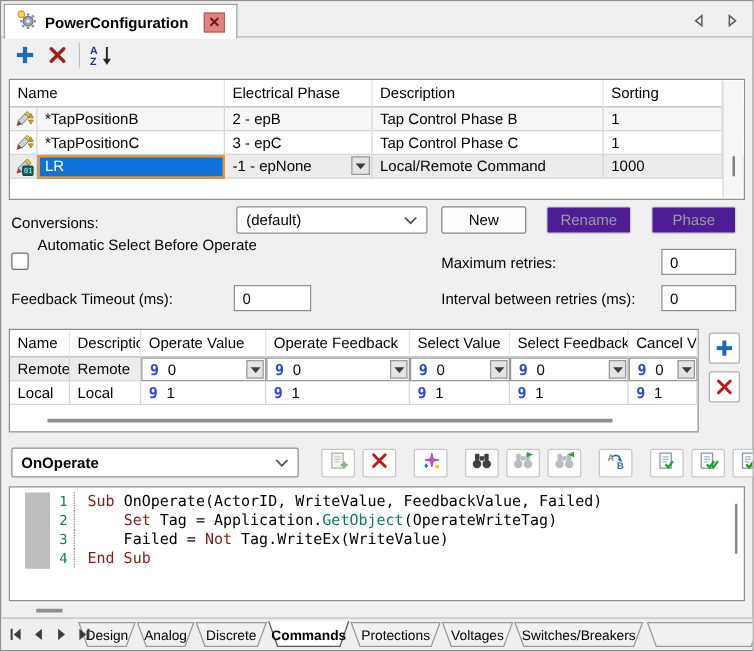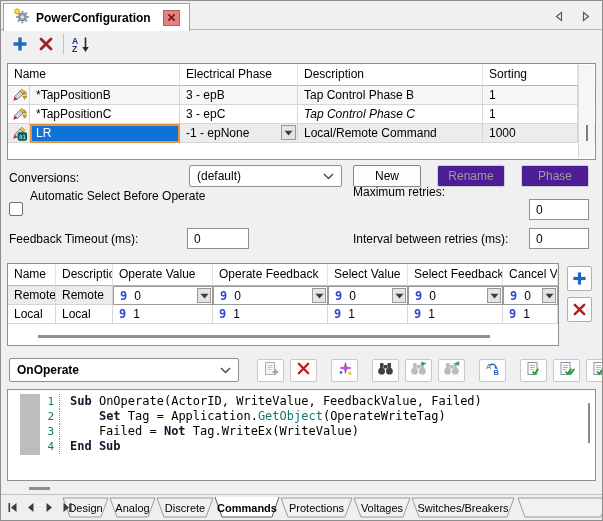--- a/index.html
+++ b/index.html
@@ -53,21 +53,21 @@
   .stoolbar{position:absolute;left:256px;top:357px;height:24px;display:flex;align-items:center;gap:6px;}
   .icobtn{width:27px;height:23px;background:#fdfdfd;border:1px solid #c8c8c8;border-radius:2px;
           display:flex;align-items:center;justify-content:center;}
   .icobtn.g{margin-left:8px;}
   .codearea{position:absolute;left:6px;top:388px;width:589px;height:92px;background:#fff;border:1px solid #8f8f8f;overflow:hidden;}
   .selmargin{position:absolute;left:12px;top:4px;width:20px;height:61px;background:#bdbdbd;}
   .codelines{position:absolute;left:0;top:4px;width:100%;}
   .codeline{display:flex;height:15px;font-family:"DejaVu Sans Mono",monospace;font-size:12px;line-height:15px;}
   .lnum{width:52px;text-align:right;padding-right:5px;color:#117a65;font-size:11px;border-right:1px dotted #8a8a8a;}
   .ctext{padding-left:10px;white-space:pre;}
-  .kw{color:#0f172a;font-weight:bold;} .meth{color:#0f766e;}
+  .kw{color:#7f1d1d;} .meth{color:#0f766e;}
   .cvthumb{position:absolute;right:5px;top:13px;width:2px;height:40px;background:#8a8a8a;}
   .hsthumb{position:absolute;left:28px;top:486px;width:21px;height:3px;background:#8f8f8f;}
 
   
   .bottombar{position:absolute;left:0;bottom:0;width:100%;height:26px;background:#efefef;border-top:1px solid #c0c0c0;}
   .navbtns{position:absolute;left:4px;top:5px;display:flex;gap:3px;}
   .navb{width:15px;height:14px;display:flex;align-items:center;justify-content:center;}
   .sheettabs{position:absolute;left:0;top:1px;width:603px;height:24px;}
 </style>
 </head>
@@ -139,37 +139,37 @@
           <div class="cell ic" style="width: 22px;">
             <svg width="16" height="16" viewBox="0 0 16 16">
               <polygon points="3.5,9.5 9,4 12,7 6.5,12.5" fill="#ccd3df" stroke="#6d7380" stroke-width="0.8"></polygon>
               <polygon points="9,4 10.8,2.2 13.8,5.2 12,7" fill="#e6c455" stroke="#a5861e" stroke-width="0.8"></polygon>
               <polygon points="3.5,9.5 6.5,12.5 2.2,13.8" fill="#b23434"></polygon>
               <polygon points="11.6,7.2 15.8,7.2 13.7,3.8" fill="#d7a11f" stroke="#8c6a0a" stroke-width="0.5"></polygon>
               <polygon points="11.6,9 15.8,9 13.7,12.4" fill="#d7a11f" stroke="#8c6a0a" stroke-width="0.5"></polygon>
             </svg>
           </div>
           <div class="cell" style="width: 150px;">*TapPositionB</div>
-          <div class="cell" style="width: 118px;"><span>3 - epB</span></div>
+          <div class="cell" style="width: 118px;"><span>2 - epB</span></div>
           <div class="cell" style="width: 185px;">Tap Control Phase B</div>
           <div class="cell" style="width: 95px;">1</div>
         </div>
         <div class="trow" style="background: rgb(255, 255, 255);">
           <div class="cell ic" style="width: 22px;">
             <svg width="16" height="16" viewBox="0 0 16 16">
               <polygon points="3.5,9.5 9,4 12,7 6.5,12.5" fill="#ccd3df" stroke="#6d7380" stroke-width="0.8"></polygon>
               <polygon points="9,4 10.8,2.2 13.8,5.2 12,7" fill="#e6c455" stroke="#a5861e" stroke-width="0.8"></polygon>
               <polygon points="3.5,9.5 6.5,12.5 2.2,13.8" fill="#b23434"></polygon>
               <polygon points="11.6,7.2 15.8,7.2 13.7,3.8" fill="#d7a11f" stroke="#8c6a0a" stroke-width="0.5"></polygon>
               <polygon points="11.6,9 15.8,9 13.7,12.4" fill="#d7a11f" stroke="#8c6a0a" stroke-width="0.5"></polygon>
             </svg>
           </div>
           <div class="cell" style="width: 150px;">*TapPositionC</div>
           <div class="cell" style="width: 118px;"><span>3 - epC</span></div>
-          <div class="cell" style="width: 185px; font-style: italic;">Tap Control Phase C</div>
+          <div class="cell" style="width: 185px;">Tap Control Phase C</div>
           <div class="cell" style="width: 95px;">1</div>
         </div>
         <div class="trow" style="background: rgb(236, 236, 236);">
           <div class="cell ic" style="width: 22px;">
             <svg width="16" height="16" viewBox="0 0 16 16">
               <polygon points="3.5,9.5 9,4 12,7 6.5,12.5" fill="#ccd3df" stroke="#6d7380" stroke-width="0.8"></polygon>
               <polygon points="9,4 10.8,2.2 13.8,5.2 12,7" fill="#e6c455" stroke="#a5861e" stroke-width="0.8"></polygon>
               <polygon points="3.5,9.5 6.5,12.5 2.2,13.8" fill="#b23434"></polygon>
               <rect x="7.2" y="7.8" width="8.3" height="7.4" rx="1" fill="#0e6b6e" stroke="#074a4c"></rect>
               <text x="8.3" y="13.8" font-size="5.5" fill="#b9f0d8" font-family="DejaVu Sans Mono, monospace">01</text>
@@ -196,21 +196,21 @@
     <span class="chev"><svg width="11" height="7" viewBox="0 0 11 7">
           <polyline points="1,1 5.5,5.6 10,1" fill="none" stroke="#4a4a4a" stroke-width="1.4"></polyline>
         </svg></span>
   </div>
   <div class="pbtn" style="left:352px;top:164px;">New</div>
   <div class="pbtn dis" style="left:436px;top:164px;">Rename</div>
   <div class="pbtn dis" style="left:520px;top:164px;">Phase</div>
 
   <div class="cbox" style="left:8px;top:201px;" id="cb-auto"></div>
   <span class="lbl" style="left:29px;top:188px;">Automatic Select Before Operate</span>
-  <span class="lbl" style="left:352px;top:184px;">Maximum retries:</span>
+  <span class="lbl" style="left:352px;top:202px;">Maximum retries:</span>
   <input class="tinput" style="left: 528px; top: 198px; width: 60px; height: 21px;" readonly="" value="0">
 
   <span class="lbl" style="left:8px;top:231px;">Feedback Timeout (ms):</span>
   <input class="tinput" style="left: 186px; top: 227px; width: 62px; height: 21px;" readonly="" value="0">
   <span class="lbl" style="left:352px;top:231px;">Interval between retries (ms):</span>
   <input class="tinput" style="left: 528px; top: 227px; width: 60px; height: 21px;" readonly="" value="0">
 
   <div class="gtable" style="left:6px;top:262px;width:552px;height:83px;">
     <div class="thead" id="t2head">
         <div class="hcell" style="width: 48px;">Name</div>

